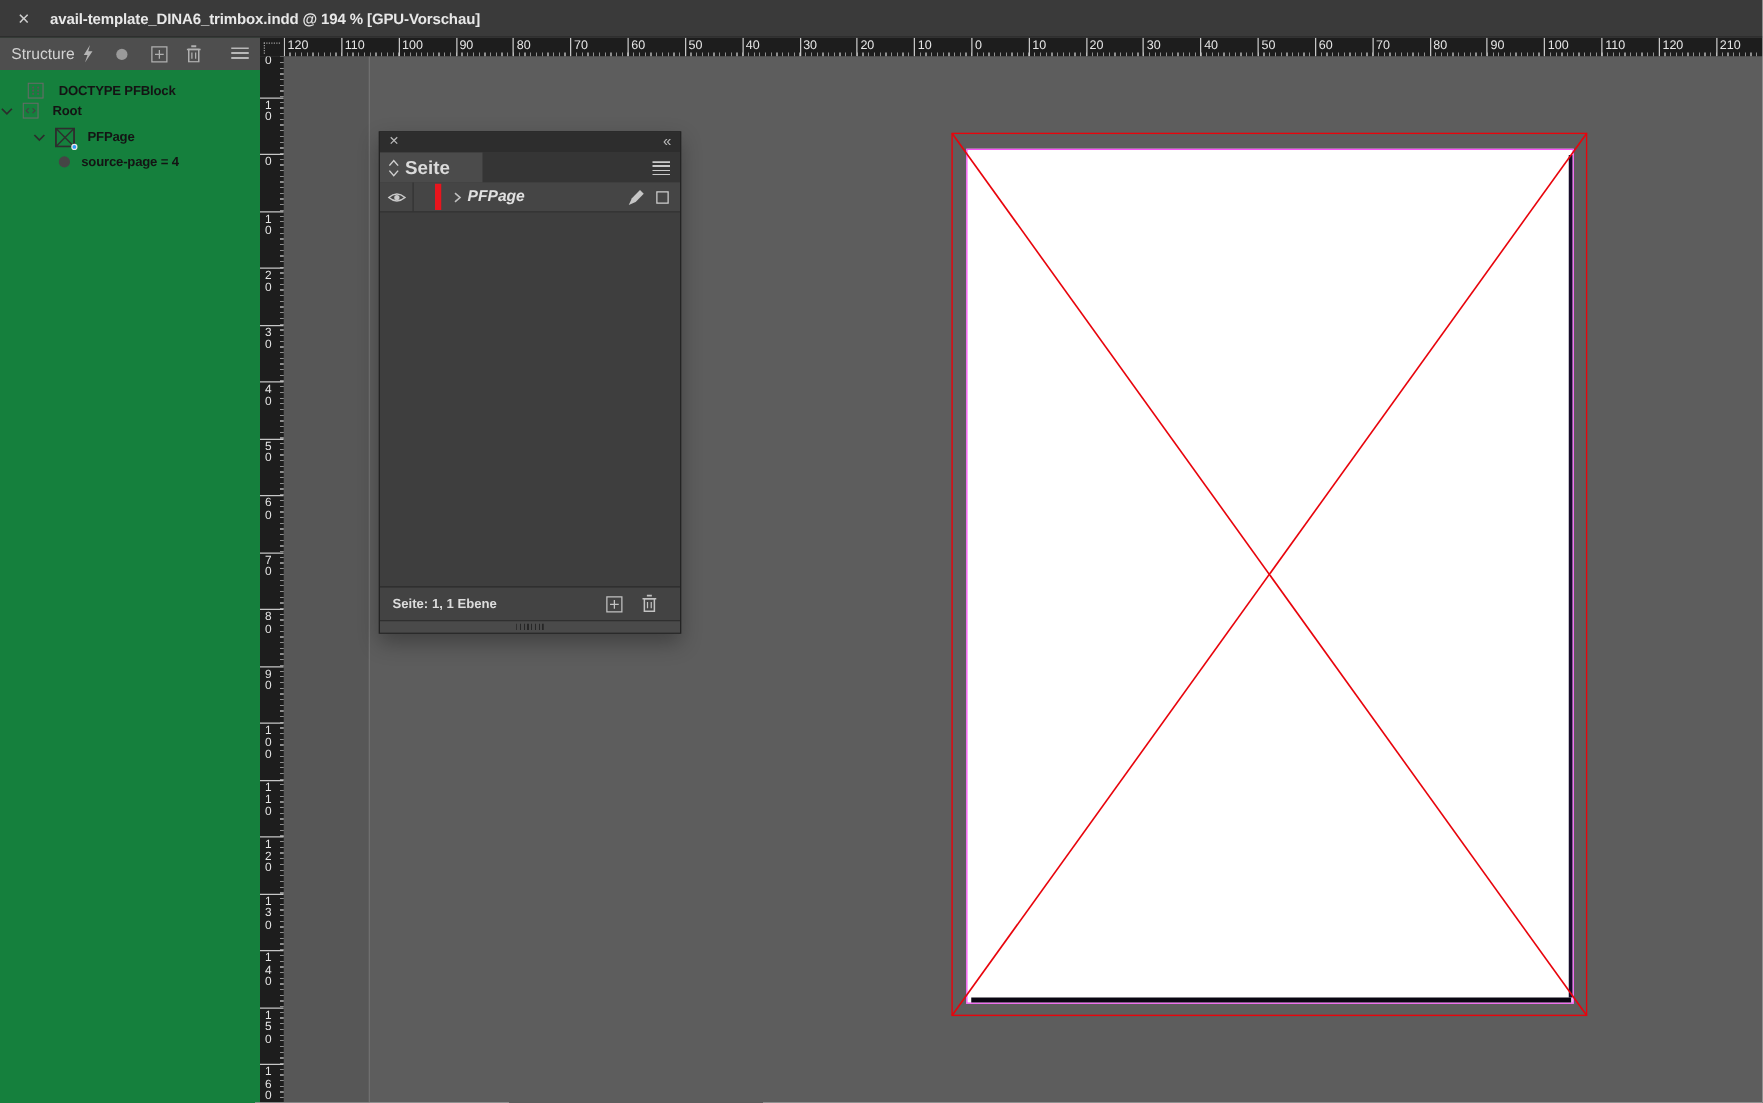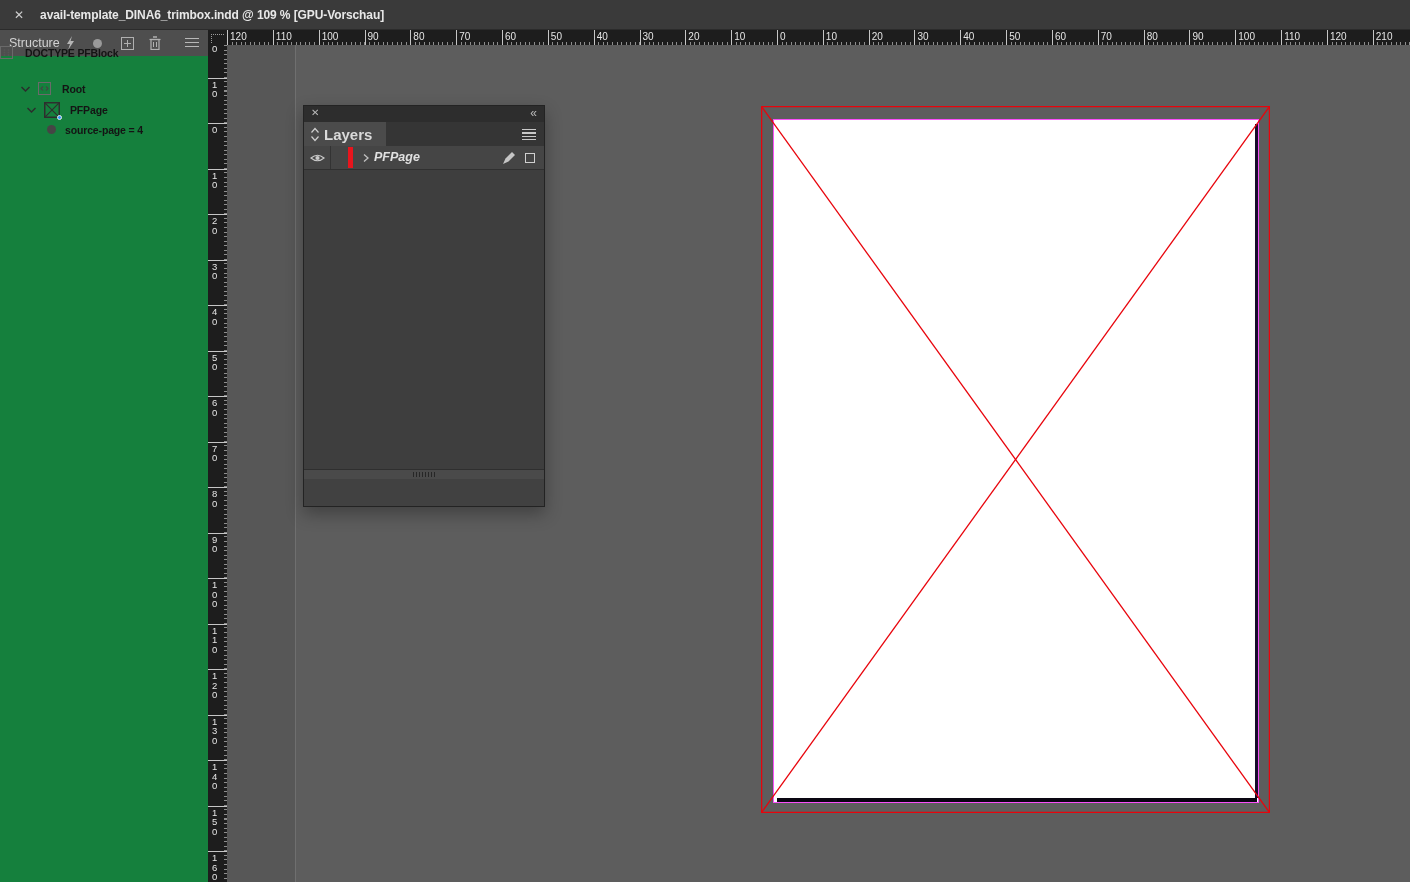--- a/index.html
+++ b/index.html
@@ -68,21 +68,21 @@
 .lp-strip{height:10px;background:#4a4a4a;border-top:1px solid #2f2f2f;position:relative}
 .lp-grip{position:absolute;left:50%;top:2px;transform:translateX(-50%);width:22px;height:5px;background:repeating-linear-gradient(to right,#262626 0 1px,transparent 1px 3px)}
 </style>
 </head>
 <body>
 
 <div id="screen">
 
   <div class="titlebar">
     <span class="tb-close">✕</span>
-    <span class="tb-title">avail-template_DINA6_trimbox.indd @ 109 % [GPU-Vorschau]</span>
+    <span class="tb-title">avail-template_DINA6_trimbox.indd @ 194 % [GPU-Vorschau]</span>
   </div>
 
   <div class="canvas">
     <div class="pb-left"></div>
     <div class="pb-line"></div>
     <div class="page"></div>
     <div class="page-shadow-bottom"></div>
     <div class="page-shadow-right"></div>
     <svg class="frame-svg" viewBox="0 0 509 707">
       <rect x="0.6" y="0.6" width="507.8" height="705.8" fill="none" style="stroke:var(--frame-red)" stroke-width="1.3"></rect>
@@ -224,34 +224,34 @@
       <svg class="sh-ic" style="left:149px;top:6px" width="12" height="14">
         <rect x="2" y="3.5" width="8" height="10" fill="none" stroke="#b0b0b0" stroke-width="1.2"></rect>
         <line x1="0.5" y1="3.5" x2="11.5" y2="3.5" stroke="#b0b0b0" stroke-width="1.2"></line>
         <line x1="4" y1="1" x2="8" y2="1" stroke="#b0b0b0" stroke-width="1.5"></line>
         <line x1="4.5" y1="6" x2="4.5" y2="11" stroke="#b0b0b0" stroke-width="1"></line>
         <line x1="7.5" y1="6" x2="7.5" y2="11" stroke="#b0b0b0" stroke-width="1"></line>
       </svg>
       <span class="sh-menu"></span>
     </div>
 
-    <div class="trow" style="top:12px;">
+    <div class="trow" style="top:32px;padding-left:22px">
       <svg width="13" height="13">
         <rect x="0.5" y="0.5" width="12" height="12" fill="none" stroke="#6a6a6a"></rect>
         <circle cx="4.5" cy="4" r="0.9" fill="#555"></circle>
           <circle cx="4.5" cy="6.5" r="0.9" fill="#555"></circle>
           <circle cx="4.5" cy="9" r="0.9" fill="#555"></circle>
         <circle cx="8.5" cy="4" r="0.9" fill="#555"></circle>
           <circle cx="8.5" cy="6.5" r="0.9" fill="#555"></circle>
           <circle cx="8.5" cy="9" r="0.9" fill="#555"></circle>
       </svg>
       <span class="tlabel" style="margin-left:12px">DOCTYPE PFBlock</span>
     </div>
 
-    <div class="trow" style="top:48px;padding-left:20px">
+    <div class="trow" style="top:48px;padding-left:0">
       <svg width="11" height="10">
           <polyline points="1.5,3 5.5,7 9.5,3" fill="none" stroke="#2c2c2c" stroke-width="1.4"></polyline>
         </svg>
       <svg width="13" height="13" style="margin-left:7px">
         <rect x="0.5" y="0.5" width="12" height="12" fill="none" stroke="#6a6a6a"></rect>
         <polyline points="5,4.5 3,6.5 5,8.5" fill="none" stroke="#444" stroke-width="1.1"></polyline>
         <polyline points="8,4.5 10,6.5 8,8.5" fill="none" stroke="#444" stroke-width="1.1"></polyline>
       </svg>
       <span class="tlabel" style="margin-left:11px">Root</span>
     </div>
@@ -281,39 +281,50 @@
     <div class="lp-topbar">
       <span class="lp-close">✕</span>
       <span class="lp-collapse">«</span>
     </div>
     <div class="lp-tabbar">
       <div class="lp-tab">
         <svg width="10" height="15" style="margin-left:6px">
           <polyline points="1.5,5.5 5,1.5 8.5,5.5" fill="none" stroke="#cfcfcf" stroke-width="1.2"></polyline>
           <polyline points="1.5,9.5 5,13.5 8.5,9.5" fill="none" stroke="#cfcfcf" stroke-width="1.2"></polyline>
         </svg>
-        <span class="lp-tab-label">Layers</span>
+        <span class="lp-tab-label">Seite</span>
       </div>
       <div class="lp-menu"></div>
     </div>
     <div class="lp-row">
       <svg class="lp-eye" width="15" height="10">
         <path d="M1 5 Q7.5 -0.5 14 5 Q7.5 10.5 1 5 Z" fill="none" stroke="#c9c9c9" stroke-width="1.2"></path>
         <circle cx="7.5" cy="5" r="2.1" fill="#c9c9c9"></circle>
       </svg>
       <span class="lp-div1"></span>
       <span class="lp-colorbar"></span>
       <svg class="lp-chev" width="8" height="10">
           <polyline points="2,1.5 6,5 2,8.5" fill="none" stroke="#c0c0c0" stroke-width="1.3"></polyline>
         </svg>
       <span class="lp-layername">PFPage</span>
       <svg class="lp-pen" width="15" height="15">
         <path d="M2 13 L4.5 7.5 L11 1 L14 4 L7.5 10.5 Z" fill="#c6c6c6"></path>
       </svg>
       <span class="lp-square"></span>
     </div>
     <div class="lp-body"></div>
+    <div class="lp-footer">
+      <span class="lp-footer-text">Seite: 1, 1 Ebene</span>
+      <span class="lp-newlayer"></span>
+      <svg class="lp-trash" width="13" height="15">
+        <rect x="2.5" y="4" width="8" height="10" fill="none" stroke="#c2c2c2" stroke-width="1.2"></rect>
+        <line x1="1" y1="4" x2="12" y2="4" stroke="#c2c2c2" stroke-width="1.2"></line>
+        <line x1="4.5" y1="1.5" x2="8.5" y2="1.5" stroke="#c2c2c2" stroke-width="1.5"></line>
+        <line x1="5" y1="6.5" x2="5" y2="11.5" stroke="#c2c2c2" stroke-width="1"></line>
+        <line x1="8" y1="6.5" x2="8" y2="11.5" stroke="#c2c2c2" stroke-width="1"></line>
+      </svg>
+    </div>
     <div class="lp-strip">
       <span class="lp-grip"></span>
     </div>
   </div>
 
 </div>
 
 </body></html>

